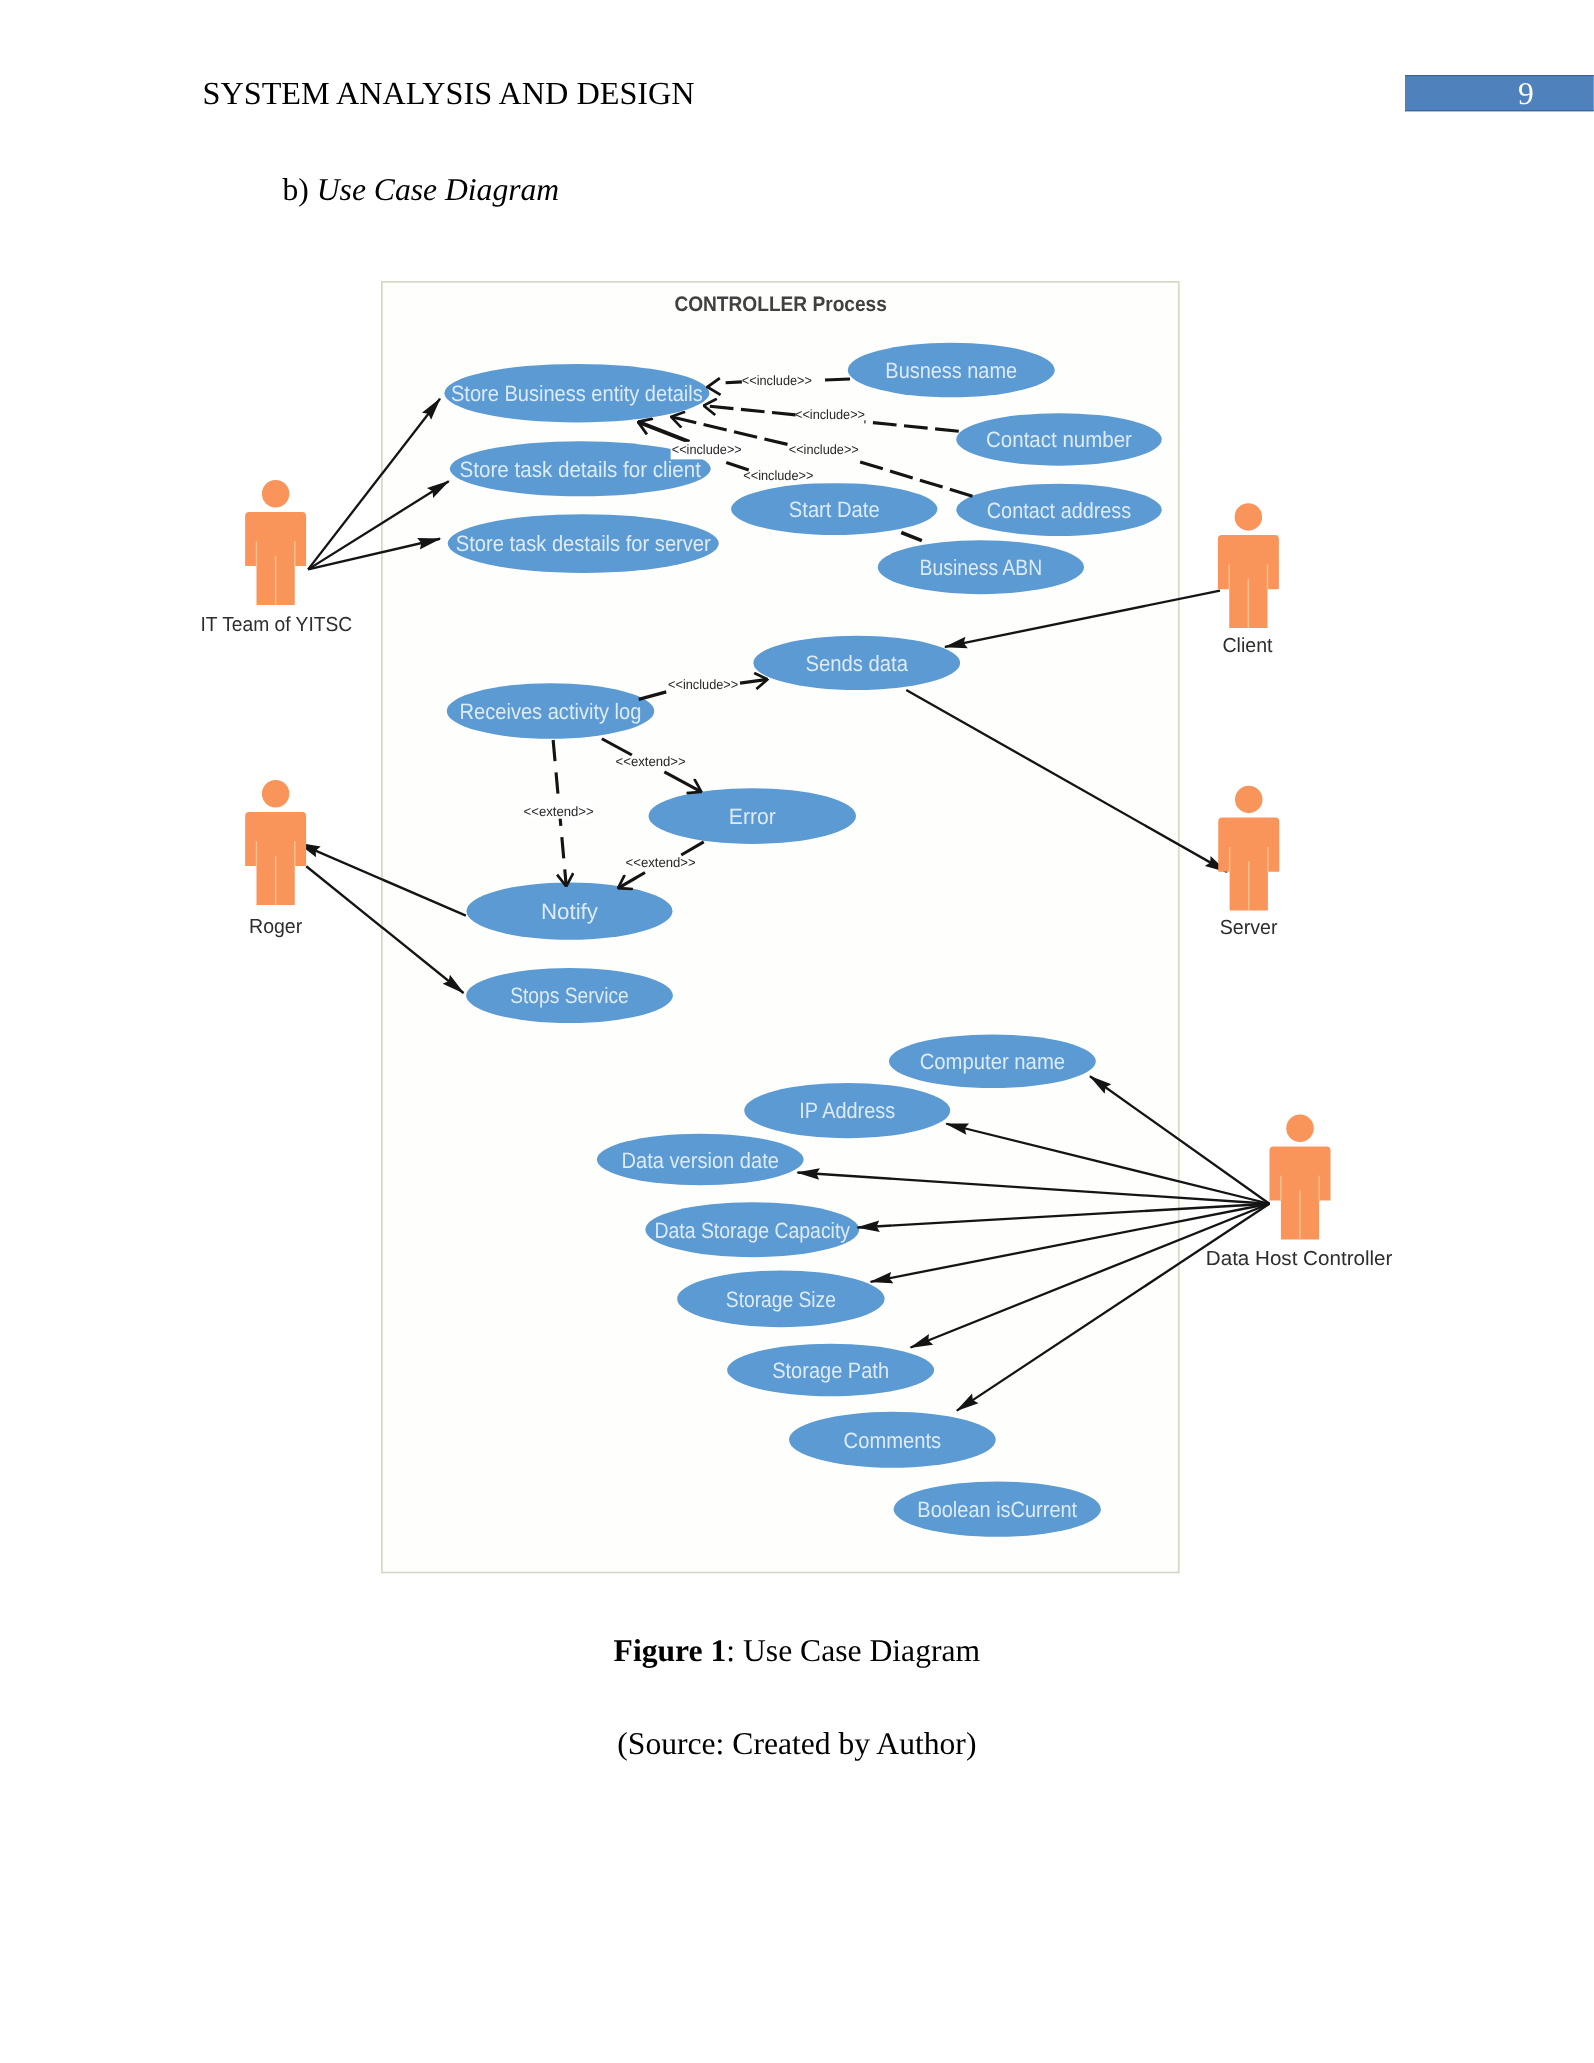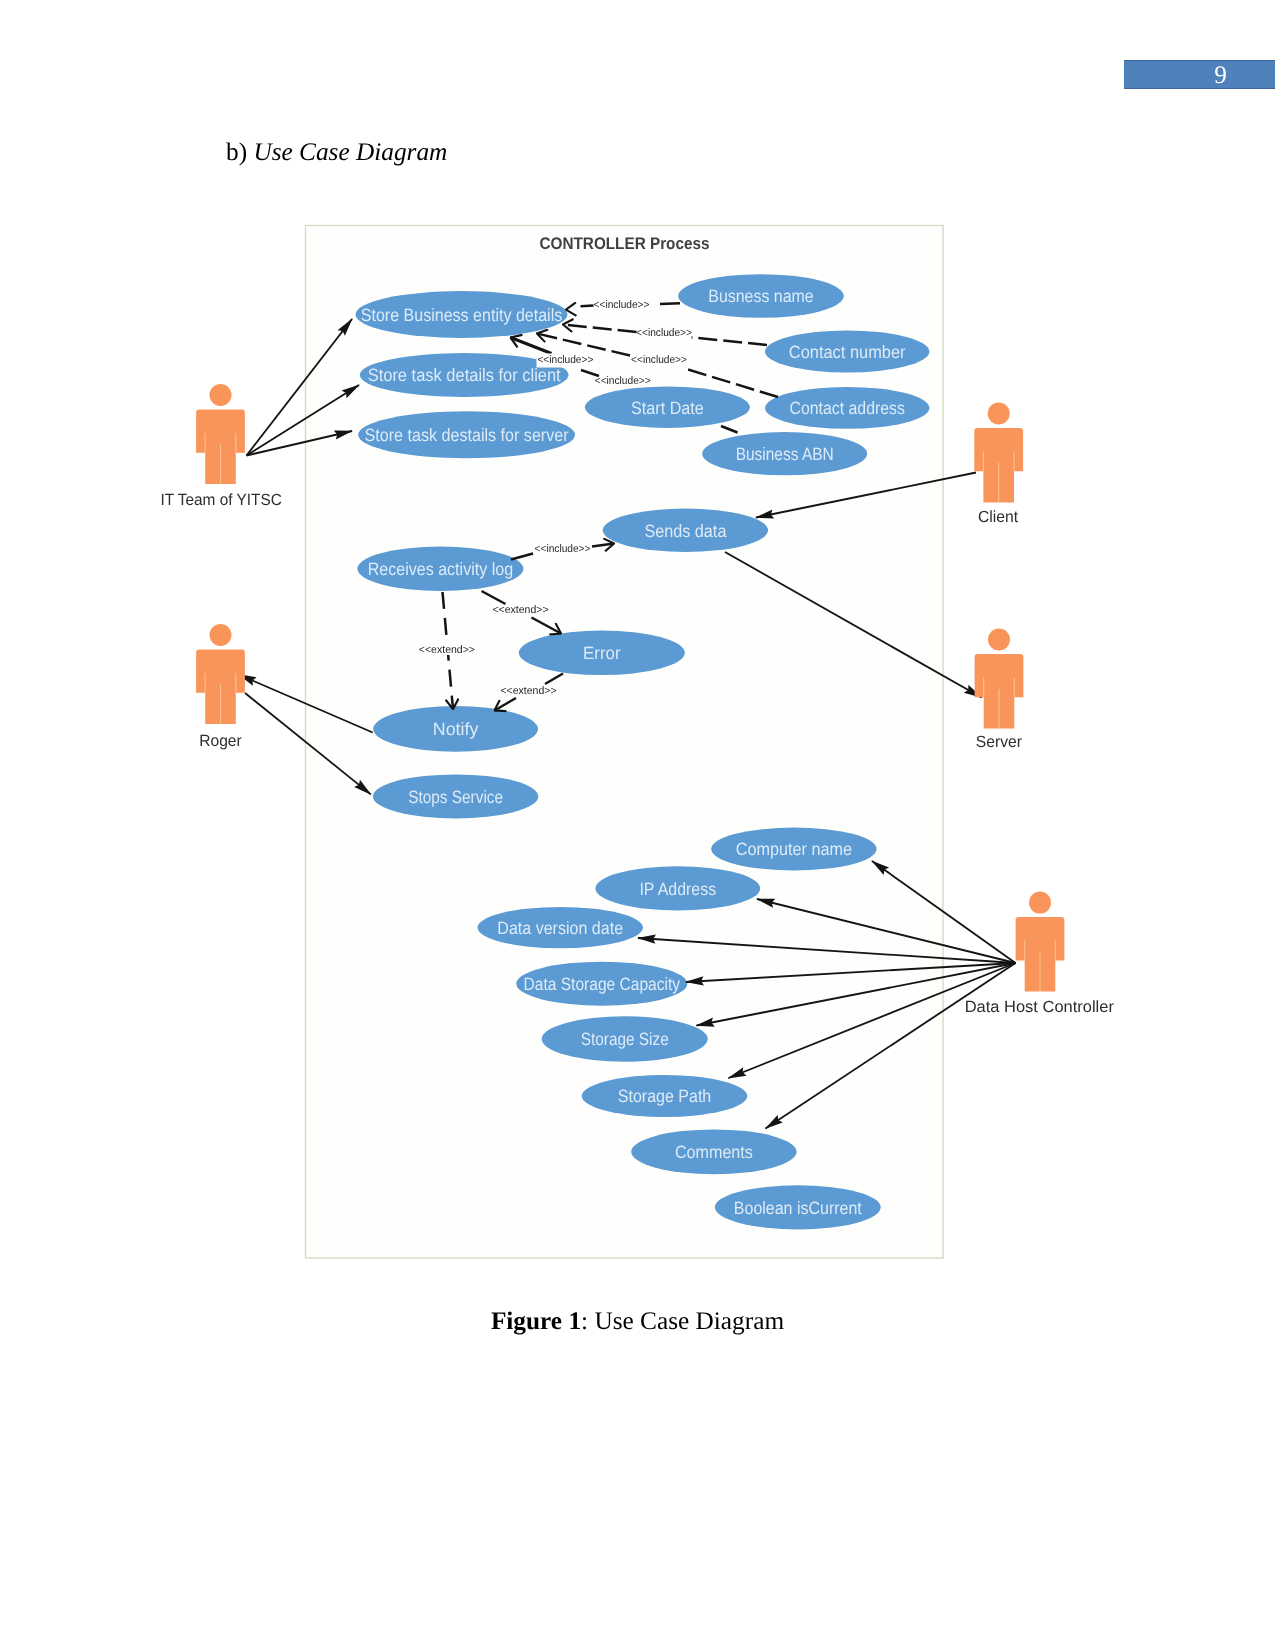--- a/index.html
+++ b/index.html
@@ -15,20 +15,21 @@
   #figsrc{position:absolute;left:0;top:1381px;width:1275px;text-align:center;font-size:25.3px;}
   #diagram{position:absolute;left:0;top:0;width:1275px;height:1650px;}
   svg{position:absolute;left:0;top:0;overflow:visible;}
   svg text{-webkit-font-smoothing:antialiased;}
   #dgsvg{will-change:transform;}
 </style>
 </head>
 <body>
 
 <div class="page">
+  <div id="hdr-title">SYSTEM ANALYSIS AND DESIGN</div>
   <div id="pagenum-box"></div>
   <div id="pagenum">9</div>
   <div id="sec-label"><span>b) </span><span class="it">Use Case Diagram</span></div>
 
   <div id="diagram">
     <svg id="dgsvg" width="1275" height="1650" viewBox="0 0 1275 1650">
       <defs>
         <marker id="ah" viewBox="0 0 15 8" refX="14.2" refY="4" markerWidth="10.3" markerHeight="6.3" orient="auto-start-reverse" markerUnits="strokeWidth">
           <path d="M0.3 0.35 L15 4 L0.3 7.65 L2.2 4 Z" fill="#141414"></path>
         </marker>
@@ -204,13 +205,14 @@
           <circle cx="1040.0" cy="902.6" r="11.0" fill="#f9955a"></circle>
           <path d="M1015.6 920.3 A3.2 3.2 0 0 1 1018.8 917.1 L1061.2 917.1 A3.2 3.2 0 0 1 1064.4 920.3 L1064.4 960.4 L1055.3 960.4 L1055.3 991.5 L1024.7 991.5 L1024.7 960.4 L1015.6 960.4 Z" fill="#f9955a"></path>
           <path d="M1024.7 940.6 L1024.7 960.4 M1055.3 940.6 L1055.3 960.4 M1040.0 952.1 L1040.0 991.5" stroke="#fbc089" stroke-width="1.15" fill="none"></path>
           <text x="1039.3" y="1012.1" text-anchor="middle" textLength="149.3" lengthAdjust="spacingAndGlyphs" font-family="Liberation Sans, sans-serif" font-size="16.2" fill="#2d2d2d">Data Host Controller</text>
         </g>
       </g>
     </svg>
   </div>
 
   <div id="figcap"><b>Figure 1</b><span>: Use Case Diagram</span></div>
+  <div id="figsrc">(Source: Created by Author)</div>
 </div>
 
 </body></html>

